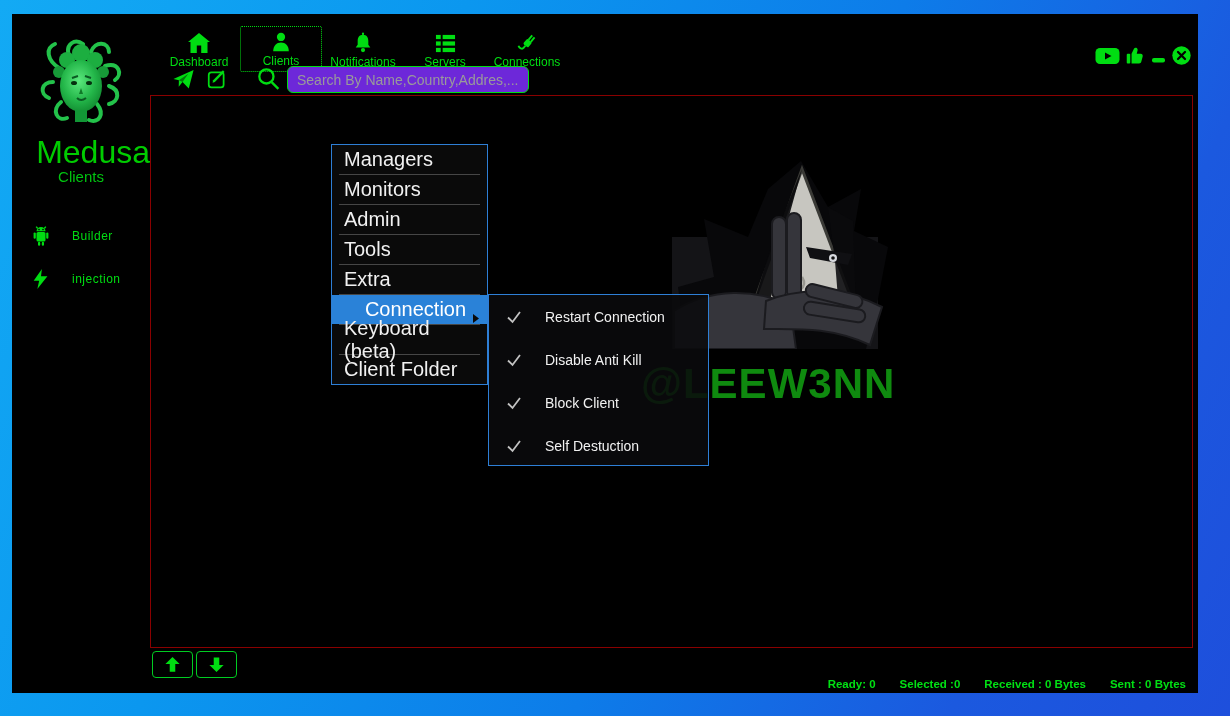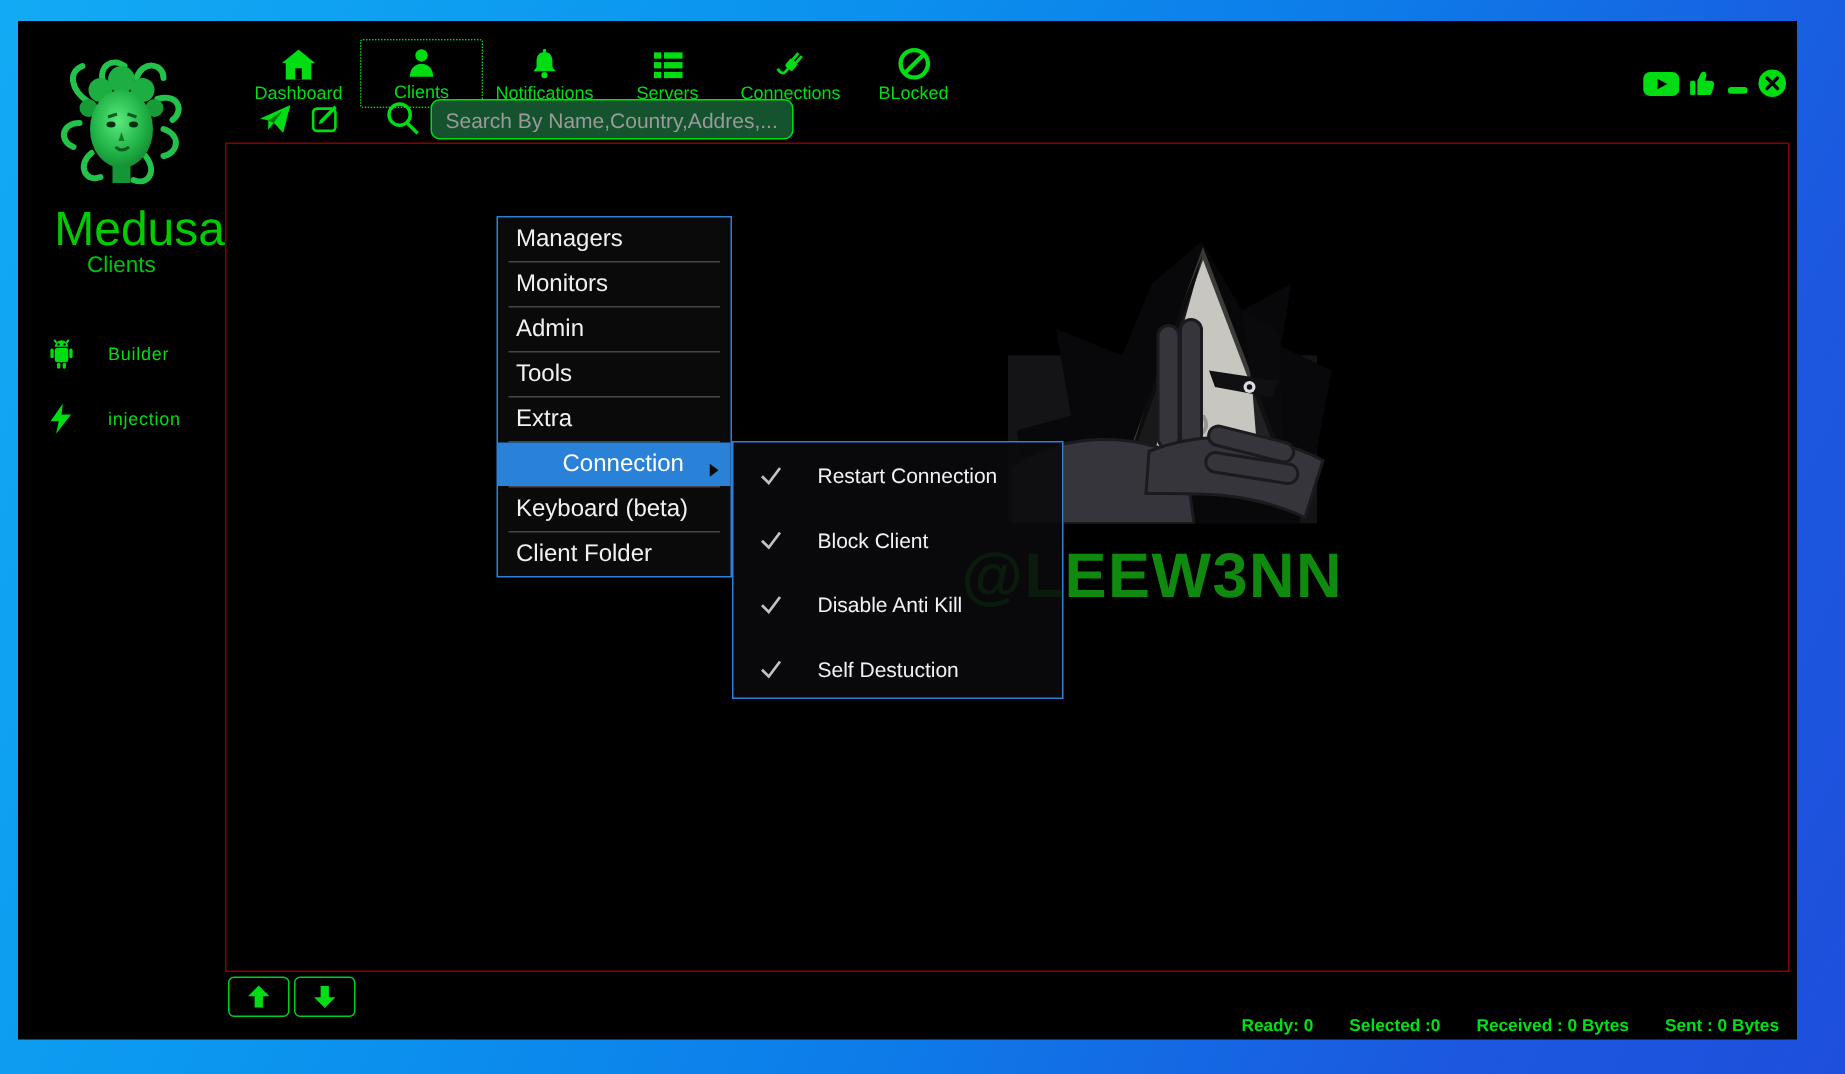--- a/index.html
+++ b/index.html
@@ -40,35 +40,35 @@
   .tab.active{border:1px dotted var(--green);border-radius:2px;}
 
   .win-controls{position:absolute;top:31px;right:6px;display:flex;align-items:center;gap:5px;}
   .win-controls .wc{display:flex;align-items:center;justify-content:center;cursor:pointer;}
 
   
   .toolbar{position:absolute;left:138px;top:50px;height:32px;}
   .tb-ic{position:absolute;top:4px;cursor:pointer;}
   .search-input{
     position:absolute;left:137px;top:2px;width:242px;height:27px;
-    background:#14532d;border:1px solid var(--green);border-radius:6px;
+    background:#6d28d9;border:1px solid var(--green);border-radius:6px;
     color:#bdbdbd;font-size:14px;padding:0 9px;outline:none;
     font-family:"Liberation Sans",sans-serif;
   }
   .search-input::placeholder{color:#9a9a9a;}
 
   
   .content{position:absolute;left:138px;top:81px;width:1043px;height:553px;border:1px solid var(--red);}
   .figure{position:absolute;left:505px;top:63px;width:240px;height:190px;}
   .watermark{position:absolute;left:490px;top:264px;width:250px;text-align:center;
     color:var(--wm);font-size:42px;font-weight:bold;letter-spacing:1px;}
 
   
   .menu{position:absolute;left:180px;top:48px;width:157px;background:#0a0a0a;border:1px solid var(--mblue);}
-  .menu-item{height:29px;display:flex;align-items:center;padding-left:12px;color:var(--white);font-size:16px;cursor:pointer;position:relative;}
+  .menu-item{height:29px;display:flex;align-items:center;padding-left:12px;color:var(--white);font-size:20px;cursor:pointer;position:relative;}
   .menu-sep{height:1px;background:var(--sep);margin:0 7px;}
   .menu-item.hl{background:var(--hl);color:#fff;justify-content:center;}
   .menu-item .arrow{position:absolute;right:8px;top:10px;}
 
   
   .submenu{position:absolute;left:337px;top:198px;width:221px;height:172px;
     background:rgba(10,10,13,0.88);border:1px solid var(--mblue);}
   .sub-item{height:43px;display:flex;align-items:center;color:var(--white);font-size:14px;cursor:pointer;}
   .sub-item .chk{margin-left:16px;width:18px;height:18px;}
   .sub-item .lbl{margin-left:22px;}
@@ -197,29 +197,20 @@
           <g transform="rotate(40 12 12)">
             <rect x="9.2" y="9" width="6.6" height="7" rx="1.5"></rect>
             <rect x="10" y="3.2" width="2" height="6"></rect>
             <rect x="13.2" y="3.2" width="2" height="6"></rect>
             <path d="M12.5,16 v3 c0,2.4 -3.4,3 -5.5,1.6" stroke="#00dd12" stroke-width="2" fill="none"></path>
           </g>
         </svg>
         </span>
       <span class="lbl">Connections</span>
     </div>
-    <div class="tab">
-      <span class="ic">
-        <svg width="23" height="23" viewBox="0 0 24 24" fill="none" stroke="#00dd12" stroke-width="3">
-          <circle cx="12" cy="12" r="9.5"></circle>
-          <line x1="5.5" y1="18.5" x2="18.5" y2="5.5"></line>
-        </svg>
-        </span>
-      <span class="lbl">BLocked</span>
-    </div>
   </div>
 
   <div class="win-controls">
     <span class="wc">
       <svg width="25" height="18" viewBox="0 0 25 18">
         <rect x="0.5" y="1" width="24" height="16" rx="4.5" fill="#00dd12"></rect>
         <polygon points="10,5.5 16.5,9 10,12.5" fill="#000"></polygon>
       </svg>
       </span>
     <span class="wc">
@@ -326,27 +317,27 @@
       <div class="sub-item">
         <svg class="chk" viewBox="0 0 18 18" fill="none" stroke="#c2c2c2" stroke-width="1.8">
             <polyline points="3,9.5 7.5,14 15,4"></polyline>
           </svg>
         <span class="lbl">Restart Connection</span>
       </div>
       <div class="sub-item">
         <svg class="chk" viewBox="0 0 18 18" fill="none" stroke="#c2c2c2" stroke-width="1.8">
             <polyline points="3,9.5 7.5,14 15,4"></polyline>
           </svg>
-        <span class="lbl">Block Client</span>
+        <span class="lbl">Disable Anti Kill</span>
       </div>
       <div class="sub-item">
         <svg class="chk" viewBox="0 0 18 18" fill="none" stroke="#c2c2c2" stroke-width="1.8">
             <polyline points="3,9.5 7.5,14 15,4"></polyline>
           </svg>
-        <span class="lbl">Disable Anti Kill</span>
+        <span class="lbl">Block Client</span>
       </div>
       <div class="sub-item">
         <svg class="chk" viewBox="0 0 18 18" fill="none" stroke="#c2c2c2" stroke-width="1.8">
             <polyline points="3,9.5 7.5,14 15,4"></polyline>
           </svg>
         <span class="lbl">Self Destuction</span>
       </div>
     </div>
   </div>
 

